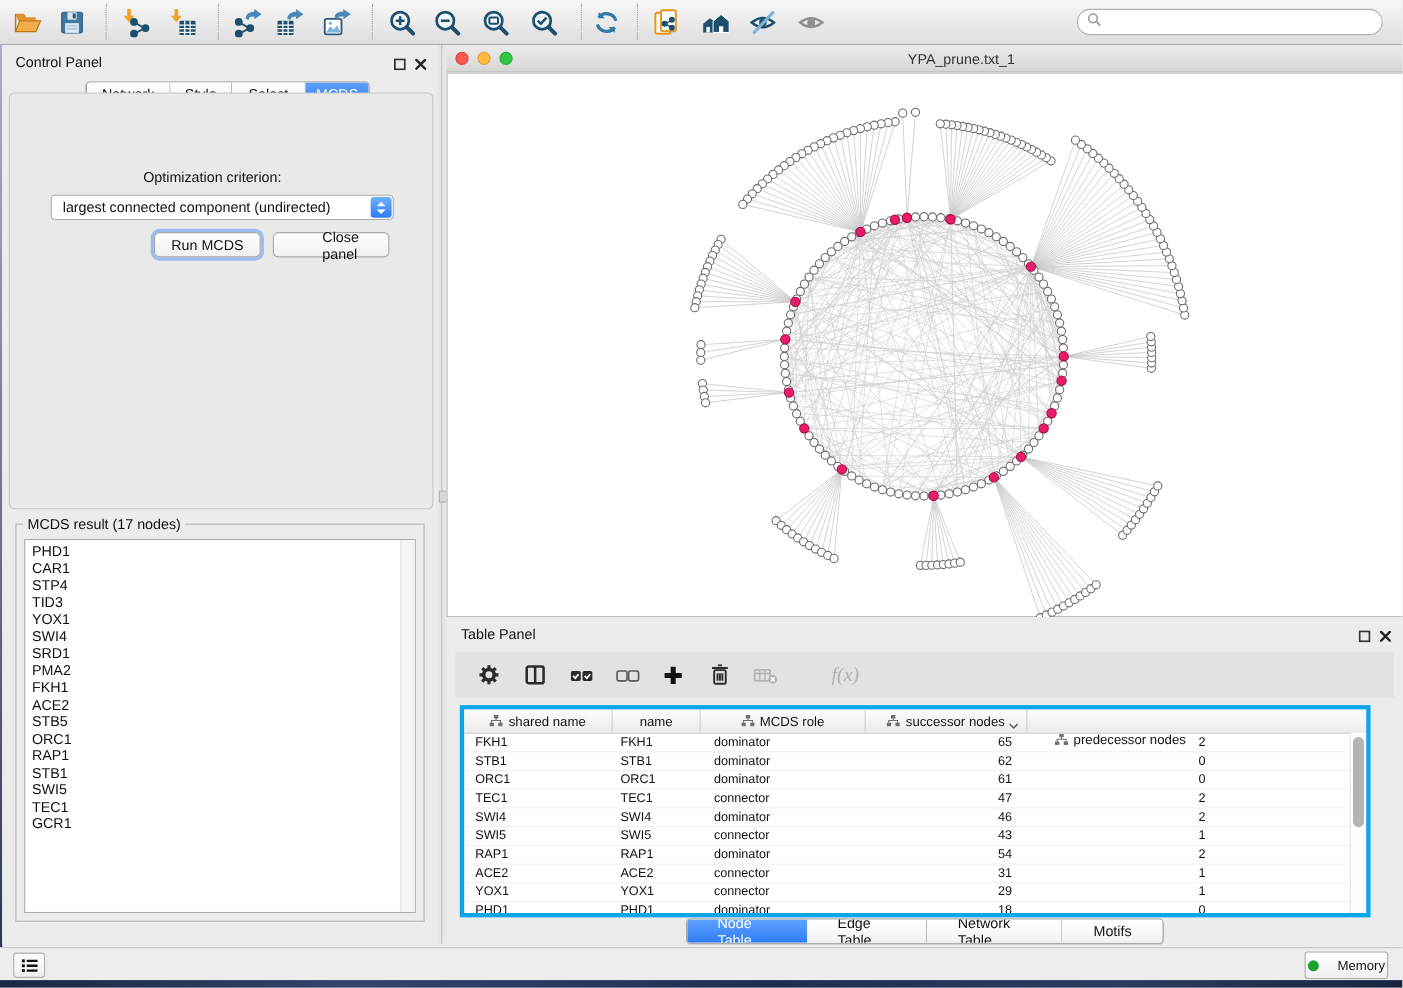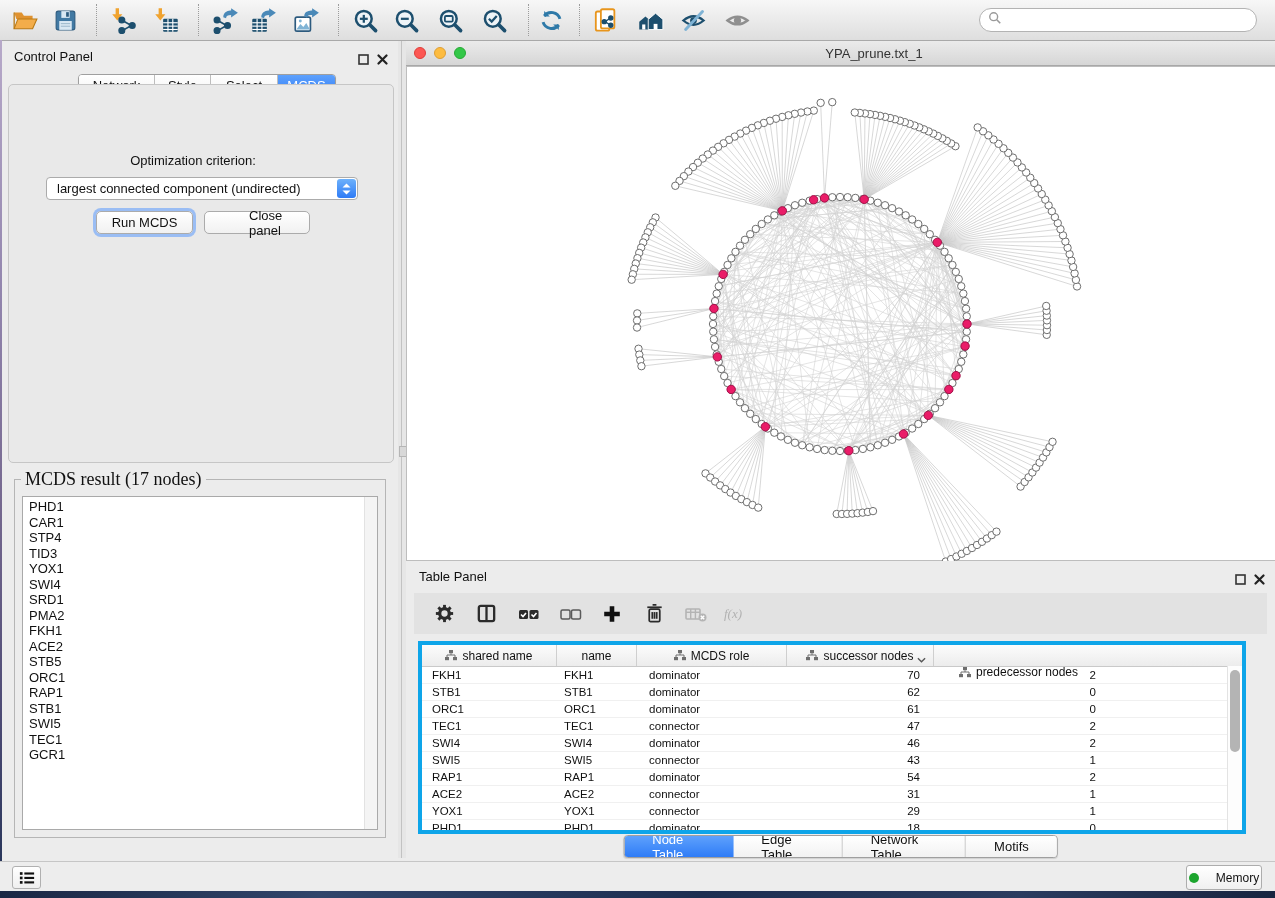--- a/index.html
+++ b/index.html
@@ -38,26 +38,26 @@
            border:1px solid #c6c6c6;border-radius:5px;box-sizing:border-box;}
   #opt-label{position:absolute;left:0;right:16px;top:68px;text-align:center;font-size:13px;}
   #criterion{position:absolute;left:37px;top:92px;width:312px;height:23px;background:#fff;
              border:1px solid #ababab;border-radius:4px;display:flex;align-items:center;box-sizing:border-box;}
   #criterion .val{flex:1;font-size:13px;padding-left:10px;white-space:nowrap;}
   #criterion .step{width:19px;height:19px;margin-right:1px;border-radius:3px;
                    background:linear-gradient(#6db1fb,#2e7bf6);display:flex;flex-direction:column;
                    align-items:center;justify-content:center;gap:2px;}
   .btn{position:absolute;height:23px;background:linear-gradient(#ffffff,#f1f1f1);
        border:1px solid #ababab;border-radius:5px;font-size:13px;display:flex;
-       align-items:center;justify-content:center;box-sizing:border-box;}
+       align-items:center;justify-content:center;box-sizing:border-box;margin-left:44px;}
   #run-btn{left:87px;top:126px;width:97px;box-shadow:0 0 0 3px rgba(90,153,253,.55);}
   #closepanel-btn{left:195px;top:126px;width:106px;padding-left:44px;}
   #result-group{position:absolute;left:12px;top:428px;width:372px;height:369px;
                 border:1px solid #b5b5b5;margin:0;padding:0;box-sizing:border-box;}
-  #result-group legend{font-size:18px;margin-left:6px;padding:0 4px;font-family:Liberation Serif, serif;}
+  #result-group legend{font-size:13px;margin-left:6px;padding:0 4px;}
   #mcds-list{position:absolute;left:7px;top:6px;right:7px;bottom:7px;background:#fff;
              border:1px solid #a9a9a9;overflow:hidden;padding:2px 0 0 6px;box-sizing:border-box;}
   #mcds-list .track{position:absolute;right:0;top:0;bottom:0;width:12px;background:#f4f4f4;border-left:1px solid #e2e2e2;}
   .mcds-item{font-size:13px;line-height:15.5px;}
 
   
   #v-splitter{position:absolute;left:398px;top:41px;width:8px;height:817px;background:#e6e6e6;}
   #v-splitter .line{position:absolute;left:3px;top:0;bottom:0;border-left:1px solid #c2c2c2;}
   #v-splitter .grip{position:absolute;left:1px;top:405px;width:6px;height:9px;background:#d8d8d8;border:1px solid #b5b5b5;}
 
@@ -70,21 +70,21 @@
   #net-canvas{position:absolute;left:0;top:25px;right:0;bottom:0;background:#fff;border:1px solid #bdbdbd;box-sizing:border-box;}
   #graph-svg{position:absolute;left:0;top:0;}
 
   
   #table-panel{position:absolute;left:406px;top:563px;width:869px;height:295px;background:#ececec;}
   #tp-title{position:absolute;left:13px;top:6px;font-size:13px;}
   #tp-icons{right:10px;top:8px;}
   #tp-toolbar{position:absolute;left:8px;top:30px;width:853px;height:41px;background:#e2e2e2;
               display:flex;align-items:center;gap:14px;padding-left:16px;box-sizing:border-box;}
   .tpbtn{width:28px;height:28px;display:flex;align-items:center;justify-content:center;}
-  #fx-label{font-family:"Liberation Serif",serif;font-style:italic;font-size:13px;color:#b2b2b2;}
+  #fx-label{font-family:"Liberation Serif",serif;font-style:italic;font-size:18px;color:#b2b2b2;margin-left:32px;}
   #node-table{position:absolute;left:12px;top:78px;width:828px;height:193px;background:#fff;
               border:4px solid #0ea5e9;box-sizing:border-box;overflow:hidden;}
   #nt-header{display:flex;height:21px;background:linear-gradient(#fcfcfc,#ececec);border-bottom:1px solid #c9c9c9;}
   .hcell{display:flex;align-items:center;justify-content:center;gap:5px;font-size:12px;
          border-right:1px solid #cfcfcf;box-sizing:border-box;position:relative;}
   .hc0{width:135px;}.hc1{width:80px;}.hc2{width:150px;}.hc3{width:147px;}.hc4{width:170px;margin-top:27px;}
   .hc5{flex:1;border-right:none;}
   .sortchev{position:absolute;right:7px;top:7px;}
   .trow{display:flex;height:16px;border-bottom:1px solid #f0f0f0;}
   .td{font-size:11.5px;line-height:16px;box-sizing:border-box;white-space:nowrap;overflow:hidden;}
@@ -1196,21 +1196,21 @@
           </svg>
         <span>predecessor nodes</span>
       </div>
       <div class="hcell hc5"></div>
     </div>
     <div id="nt-body">
         <div class="trow">
           <div class="td c0">FKH1</div>
           <div class="td c1">FKH1</div>
           <div class="td c2">dominator</div>
-          <div class="td c3">70</div>
+          <div class="td c3">65</div>
           <div class="td c4">2</div>
         </div>
         <div class="trow">
           <div class="td c0">STB1</div>
           <div class="td c1">STB1</div>
           <div class="td c2">dominator</div>
           <div class="td c3">62</div>
           <div class="td c4">0</div>
         </div>
         <div class="trow">

